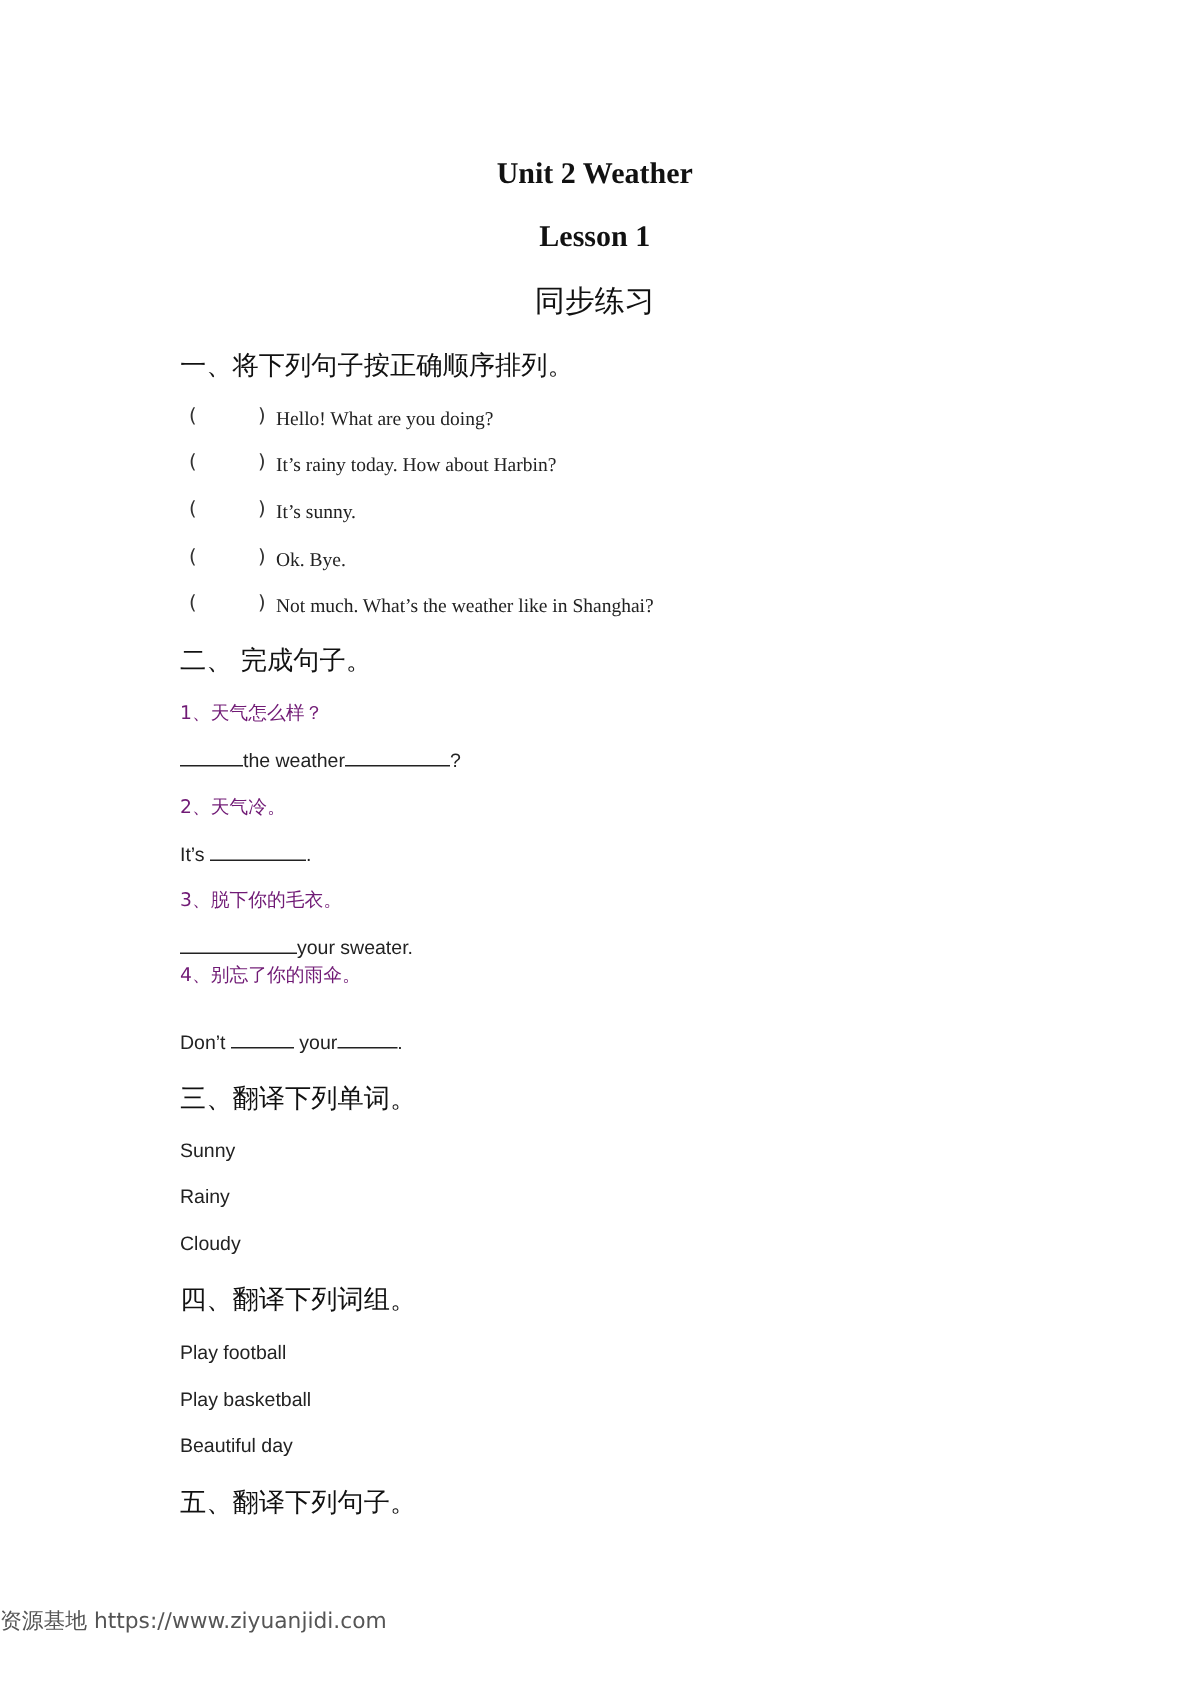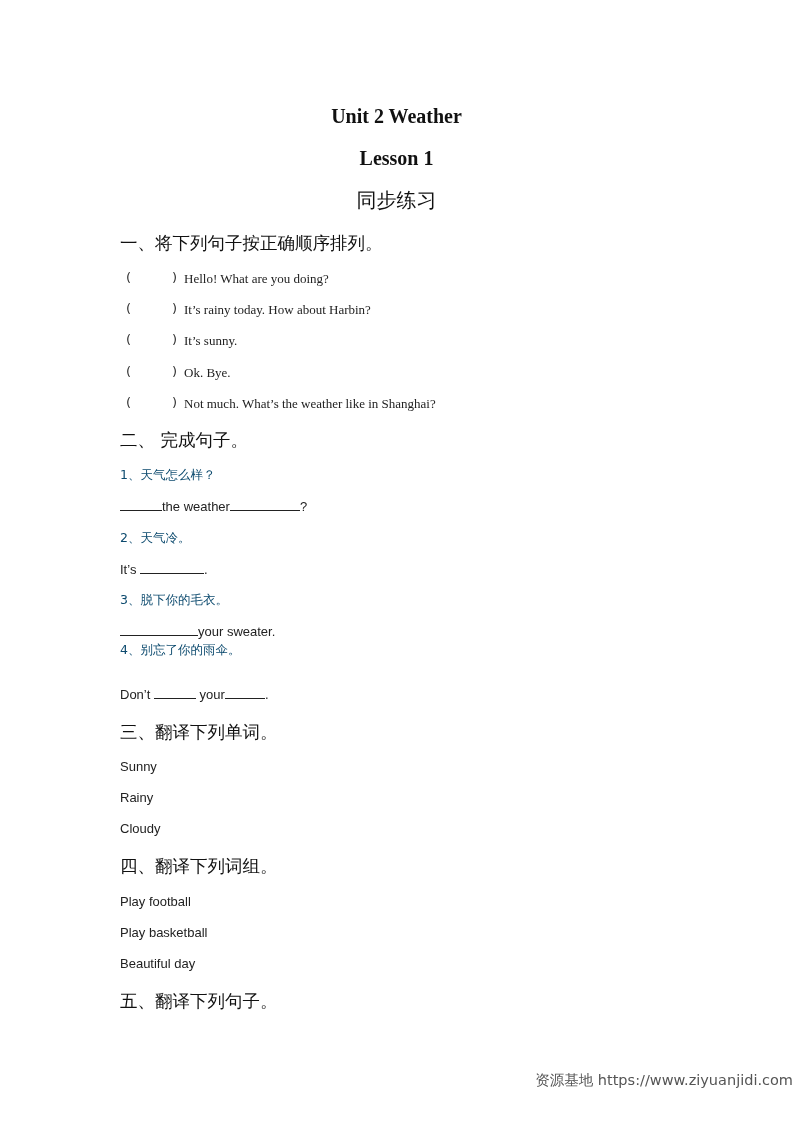--- a/index.html
+++ b/index.html
@@ -3,26 +3,26 @@
 <meta charset="utf-8">
 <style>
   html, body { margin: 0; padding: 0; background: #ffffff; }
   body { width: 793px; height: 1122px; position: relative; overflow: hidden;
          font-family: "Liberation Serif", "DejaVu Serif", serif; color: #111; }
   .abs { position: absolute; white-space: nowrap; }
   .title { font-family: "Liberation Serif", serif; font-weight: bold; font-size: 20px; left: 0; width: 793px; text-align: center; }
   .subtitle-cn { font-family: "DejaVu Sans", sans-serif; font-size: 20px; left: 0; width: 793px; text-align: center; }
   .heading { font-family: "DejaVu Sans", sans-serif; font-size: 17.5px; left: 120px; color: #111; }
   .line { font-family: Liberation Sans, sans-serif; font-size: 13px; left: 120px; color: #222; }
-  .cn-line { font-family: "DejaVu Sans", sans-serif; font-size: 12.5px; left: 120px; color: #0c4a6e; }
+  .cn-line { font-family: "DejaVu Sans", sans-serif; font-size: 12.5px; left: 120px; color: #701a75; }
   .paren-l { position: absolute; left: 126px; font-size: 13px; font-family: "DejaVu Sans", sans-serif; color:#333; }
   .paren-r { position: absolute; left: 172px; font-size: 13px; font-family: "DejaVu Sans", sans-serif; color:#333; }
   .sent { position: absolute; left: 184px; font-size: 13px; font-family: "Liberation Serif", serif; color:#222; }
   .blank { display: inline-block; border-bottom: 1px solid #222; height: 11px; vertical-align: baseline; }
-  .footer { font-family: "DejaVu Sans", sans-serif; font-size: 14.5px; color: #555; left: 0; width: 793px; text-align: right; }
+  .footer { font-family: "DejaVu Sans", sans-serif; font-size: 14.5px; color: #555; left: 0; width: 793px; text-align: left; }
 </style>
 </head>
 <body>
 
 <div>
 
   <div class="abs title" style="top:105px;">Unit 2 Weather</div>
   <div class="abs title" style="top:147px;">Lesson 1</div>
   <div class="abs subtitle-cn" style="top:187px;">同步练习</div>
 

